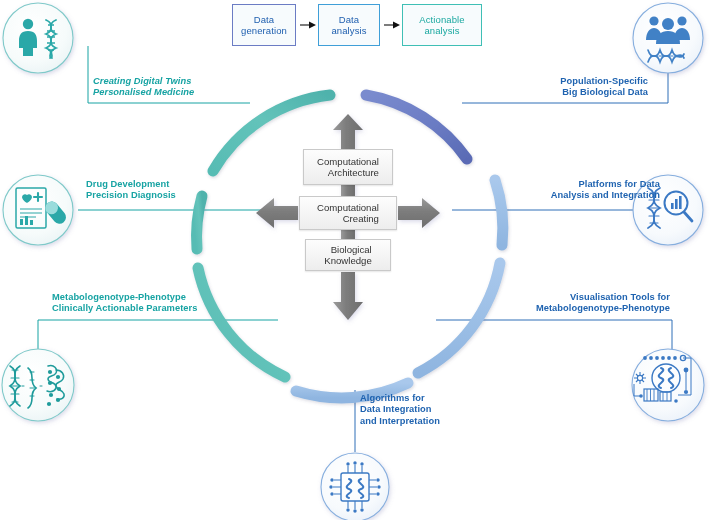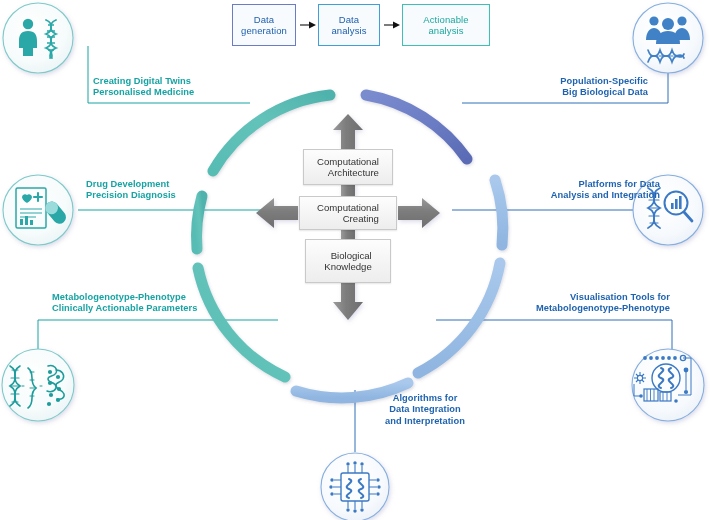--- a/index.html
+++ b/index.html
@@ -12,46 +12,46 @@
   svg#canvas{position:absolute;left:0;top:0;width:710px;height:520px;}
 
   
   .flowbox{
     position:absolute;box-sizing:border-box;background:#f7fbfd;
     display:flex;align-items:center;justify-content:center;text-align:center;
     font-size:9.5px;font-weight:normal;line-height:11px;letter-spacing:.1px;
   }
   .fb1{left:232px;top:4px;width:64px;height:42px;border:1.4px solid #6B7CC4;color:#1F5FAF;}
   .fb2{left:318px;top:4px;width:62px;height:42px;border:1.4px solid #3F9FD8;color:#1F5FAF;}
-  .fb3{left:402px;top:4px;width:88px;height:42px;border:1.4px solid #3FBFB5;color:#1BA8A0;}
+  .fb3{left:402px;top:4px;width:80px;height:42px;border:1.4px solid #3FBFB5;color:#1BA8A0;}
 
   
   .cbox{
     position:absolute;box-sizing:border-box;
     background:linear-gradient(180deg,#fdfdfd 0%,#ededed 100%);
     border:1px solid #c9c9c9;
     display:flex;align-items:center;justify-content:center;text-align:right;
     font-size:9.6px;line-height:11.5px;color:#333333;
     box-shadow:0 1px 1.5px rgba(0,0,0,.10);
   }
   .cb1{left:303px;top:149px;width:90px;height:36px;}
   .cb2{left:299px;top:196px;width:98px;height:34px;}
-  .cb3{left:305px;top:239px;width:86px;height:44px;}
+  .cb3{left:305px;top:239px;width:86px;height:32px;}
 
   
   .nlabel{position:absolute;font-size:9.3px;font-weight:bold;line-height:11.4px;letter-spacing:.05px;}
   .teal{color:#17A3A3;}
   .blue{color:#1F63B0;}
-  .lb-tl{left:93px;top:76px;width:140px;text-align:left;}
+  .lb-tl{left:93px;top:76px;width:140px;text-align:left;font-style:italic;}
   .lb-tr{left:498px;top:76px;width:150px;text-align:right;}
   .lb-ml{left:86px;top:179px;width:140px;text-align:left;}
   .lb-mr{left:520px;top:179px;width:140px;text-align:right;}
   .lb-bl{left:52px;top:292px;width:180px;text-align:left;}
   .lb-br{left:500px;top:292px;width:170px;text-align:right;}
-  .lb-bc{left:360px;top:393px;width:130px;text-align:center;}
+  .lb-bc{left:360px;top:393px;width:130px;text-align:left;}
 </style>
 </head>
 <body>
 
 <div id="stage">
 
 <svg id="canvas" viewBox="0 0 710 520">
   <defs>
     <radialGradient id="circFill" cx="42%" cy="36%" r="78%">
       <stop offset="0%" stop-color="#ffffff"></stop>

